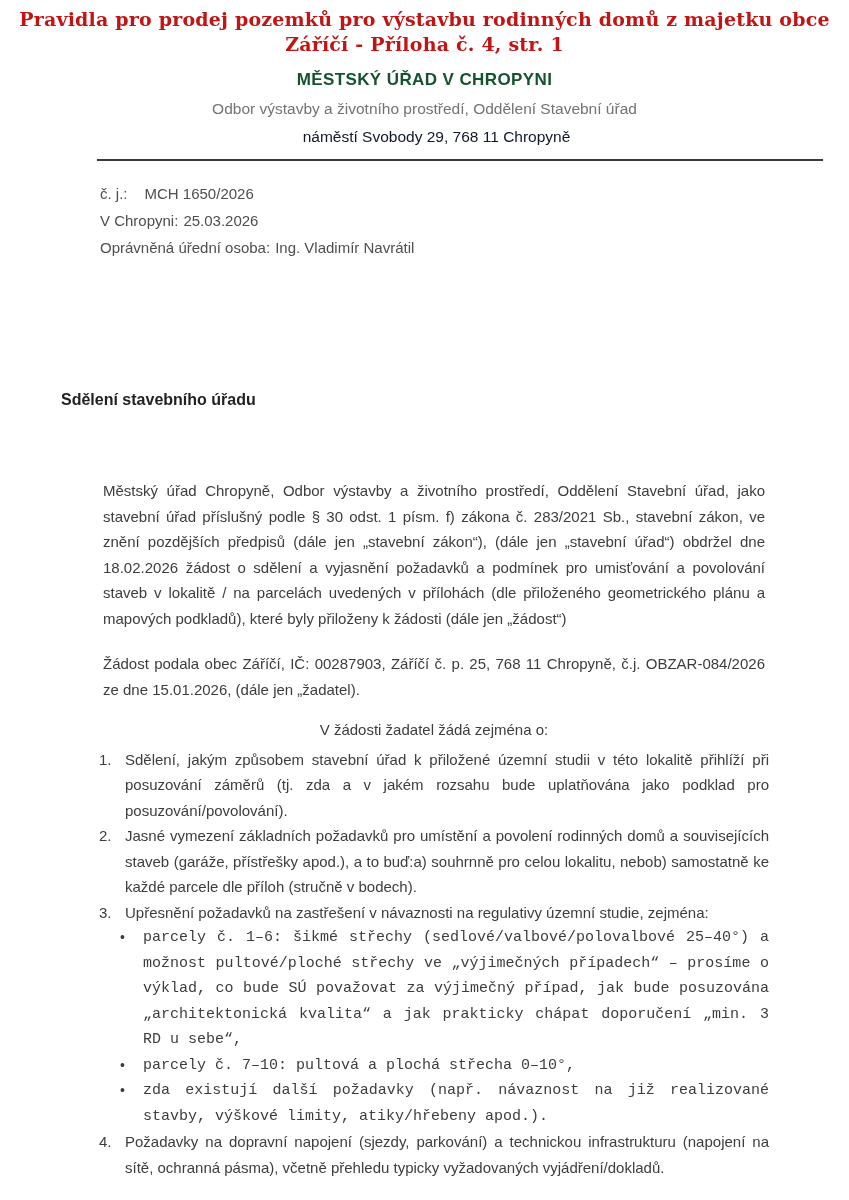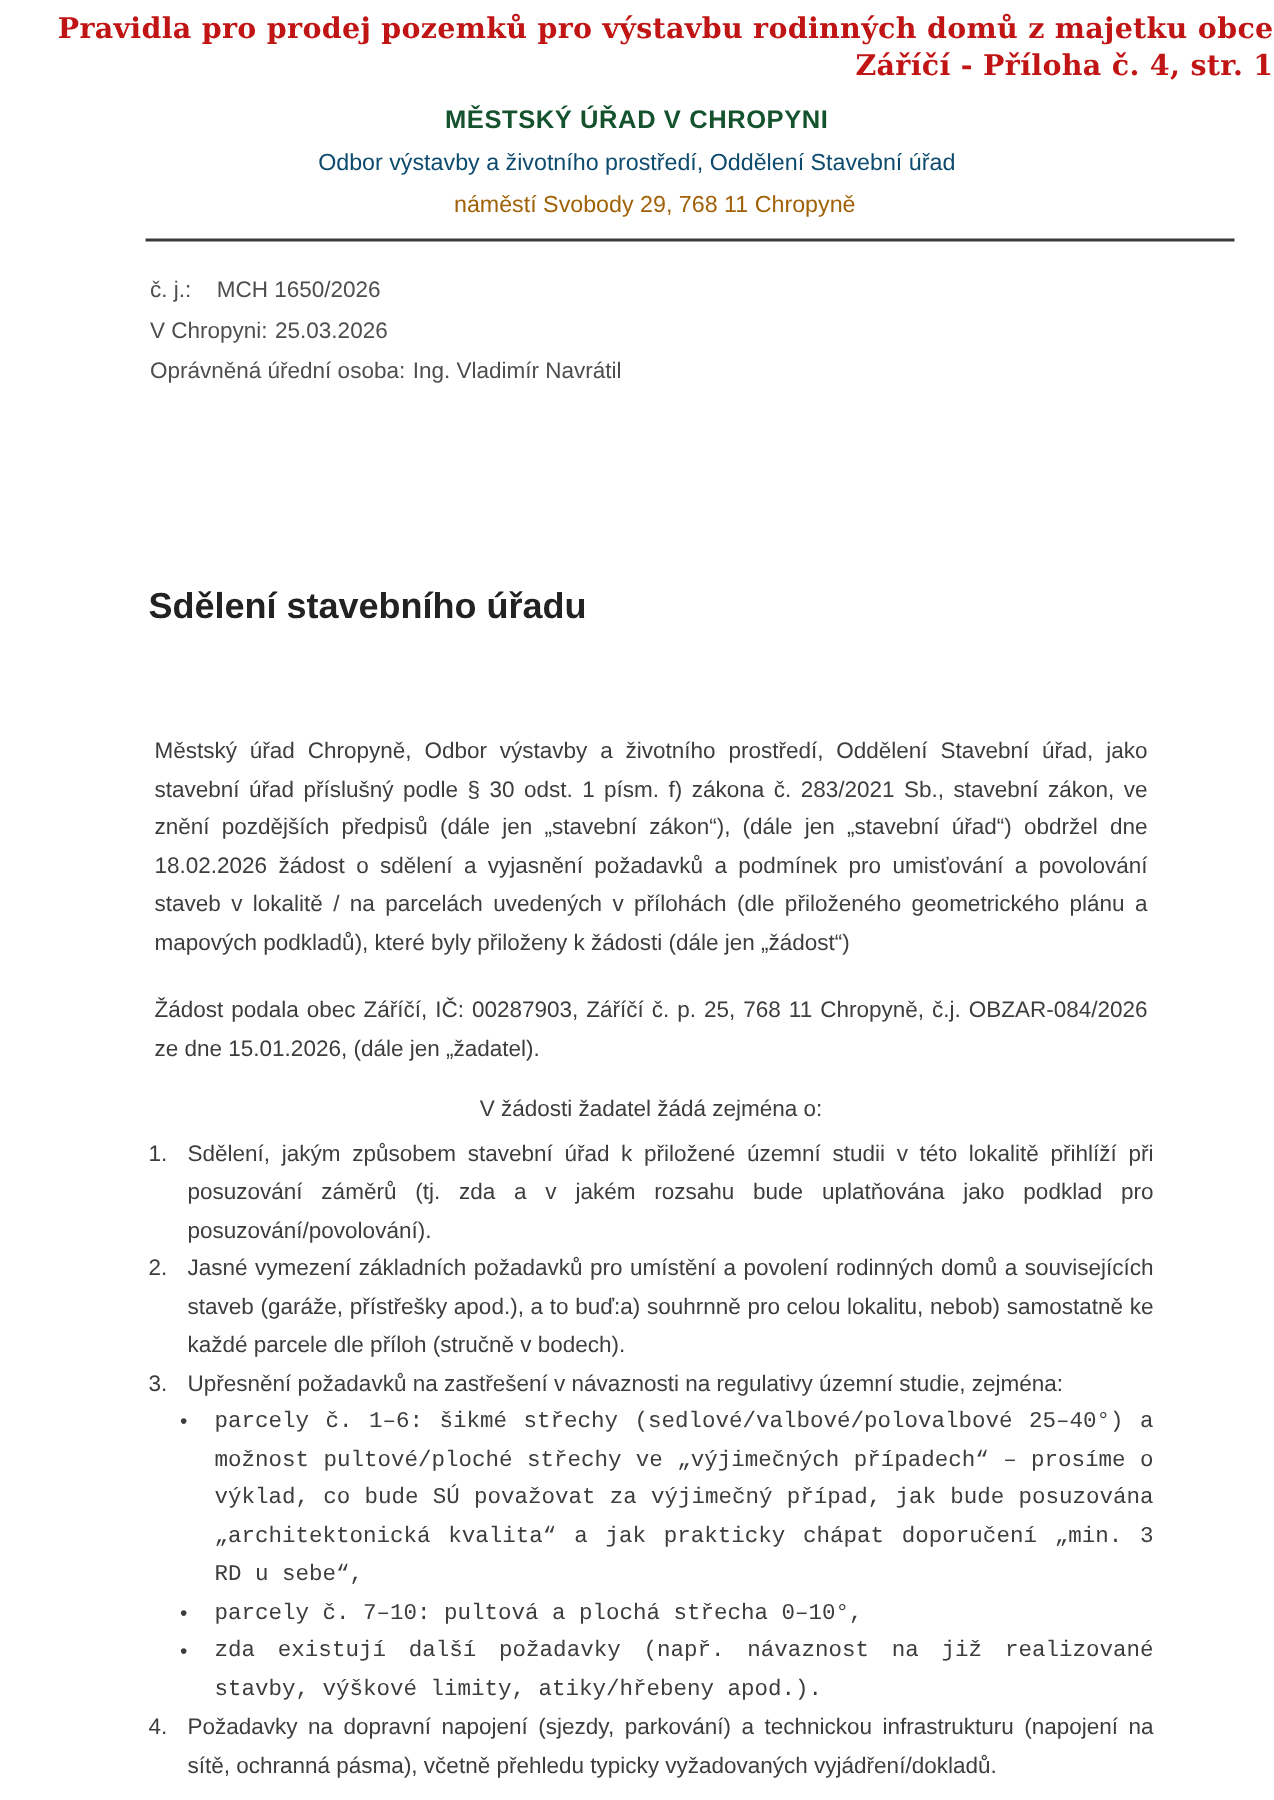--- a/index.html
+++ b/index.html
@@ -11,46 +11,46 @@
     position: relative;
     width: 849px;
     height: 1200px;
     background: #ffffff;
     overflow: hidden;
     font-family: "Liberation Sans", sans-serif;
   }
   
   .banner {
     padding-top: 7px;
-    text-align: right;
+    text-align: center;
     font-family: "DejaVu Serif", serif;
     font-weight: 700;
     font-size: 19px;
     line-height: 25px;
     color: #c11414;
     letter-spacing: 0.2px;
   }
   
   .letterhead { text-align: center; }
   .office {
     margin-top: 13px;
     font-size: 17px;
     font-weight: 700;
     color: #14532d;
     letter-spacing: 0.4px;
   }
   .dept {
     margin-top: 10px;
     font-size: 15.5px;
-    color: #0c4a6e;
+    color: #737373;
   }
   .addr {
     margin-top: 10px;
     font-size: 15.5px;
-    color: #a16207;
+    color: #0f172a;
     padding-left: 24px;
   }
   .rule {
     margin: 13px 0 0 97px;
     width: 726px;
     border-top: 2px solid #3a3a3a;
   }
   
   .meta {
     margin: 23px 0 0 100px;
@@ -59,22 +59,22 @@
   }
   .meta-row {
     line-height: 19px;
     margin-bottom: 8px;
     white-space: nowrap;
   }
   .meta-value { margin-left: 5px; text-align: center; }
   .meta-value.wide { margin-left: 17px; }
   
   .section-heading {
-    margin: 134px 0 0 99px;
-    font-size: 24px;
+    margin: 134px 0 0 61px;
+    font-size: 16px;
     font-weight: 700;
     color: #222222;
   }
   
   .content {
     margin-left: 99px;
     width: 670px;
     font-size: 15px;
     line-height: 25.5px;
     color: #3d3d3d;

